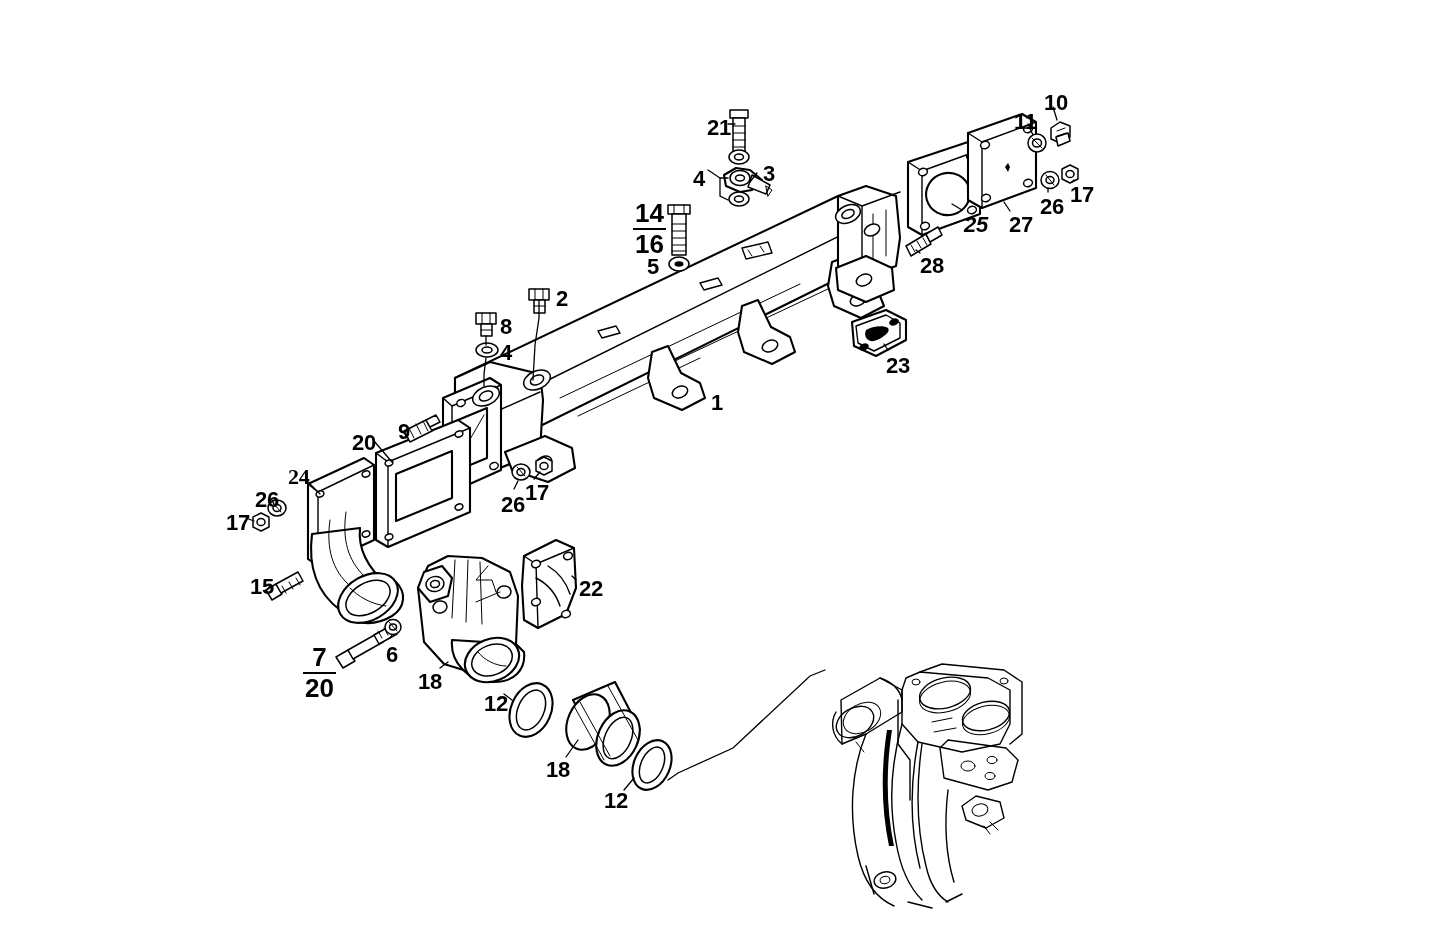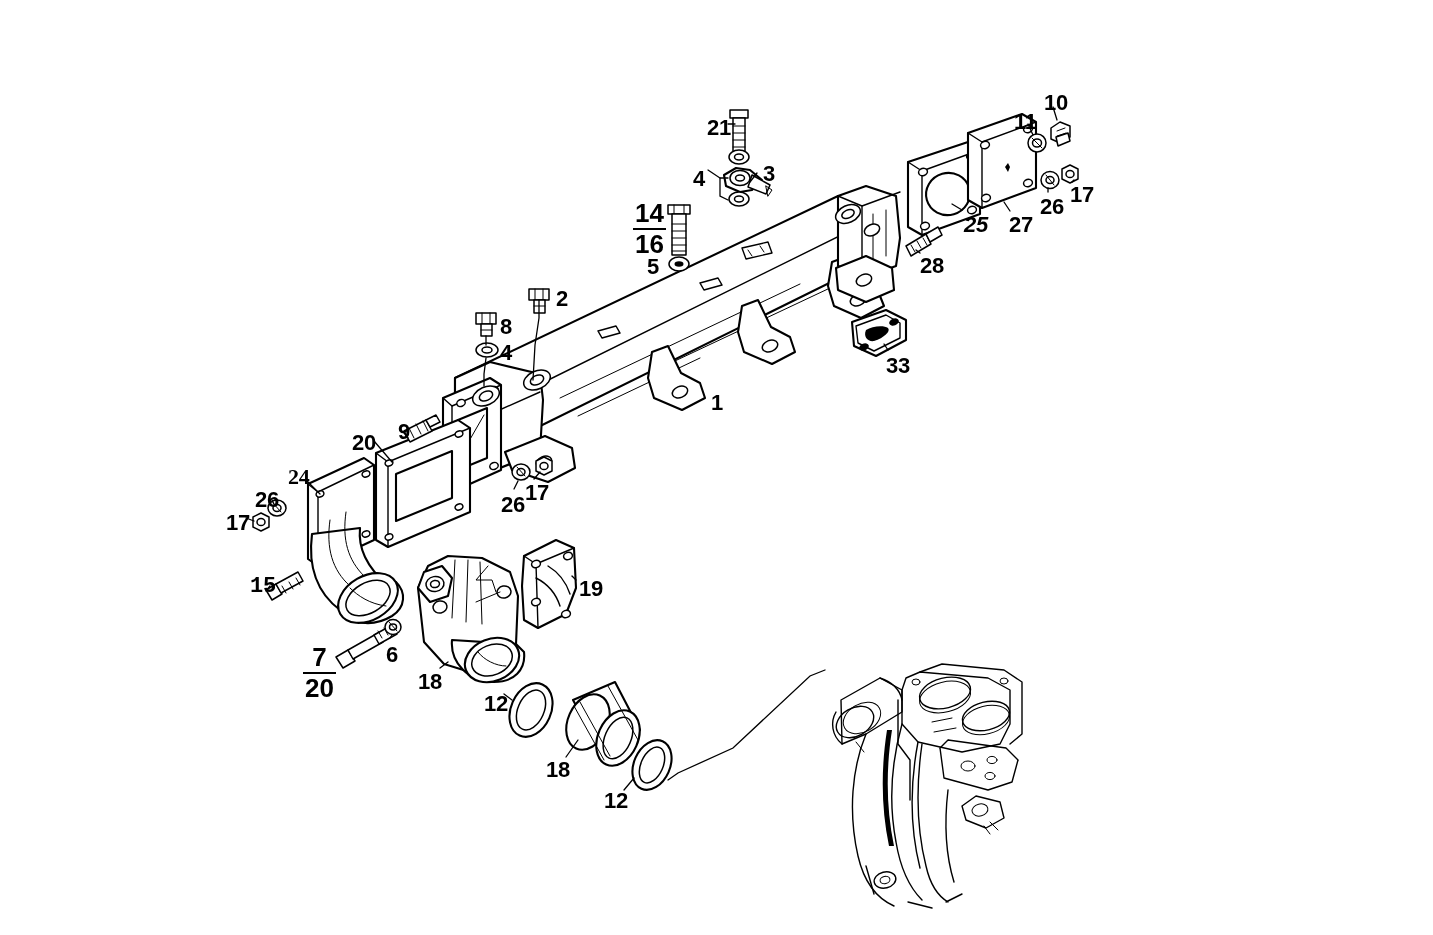--- a/index.html
+++ b/index.html
@@ -505,35 +505,35 @@
   <div class="callout" style="left:500px; top:316px;">8</div>
   <div class="callout" style="left:500px; top:342px;">4</div>
   <div class="callout" style="left:711px; top:392px;">1</div>
   <div class="callout" style="left:398px; top:421px;">9</div>
   <div class="callout" style="left:352px; top:432px;">20</div>
   <div class="callout" style="left:288px; top:466px;font-family:Liberation Serif, serif;">24</div>
   <div class="callout" style="left:255px; top:489px;">26</div>
   <div class="callout" style="left:226px; top:512px;">17</div>
   <div class="callout" style="left:501px; top:494px;">26</div>
   <div class="callout" style="left:525px; top:482px;">17</div>
-  <div class="callout" style="left:250px; top:576px;font-family:Liberation Mono, monospace;">15</div>
+  <div class="callout" style="left:250px; top:576px;">15</div>
 
   <div class="callout-frac" style="left:303px; top:644px;">
     <span class="num">7</span>
     <span class="den">20</span>
   </div>
 
   <div class="callout" style="left:386px; top:644px;">6</div>
   <div class="callout" style="left:418px; top:671px;">18</div>
-  <div class="callout" style="left:579px; top:578px;">19</div>
+  <div class="callout" style="left:579px; top:578px;">22</div>
   <div class="callout" style="left:484px; top:693px;">12</div>
   <div class="callout" style="left:546px; top:759px;">18</div>
   <div class="callout" style="left:604px; top:790px;">12</div>
   <div class="callout" style="left:920px; top:255px;text-align:right;">28</div>
-  <div class="callout" style="left:886px; top:355px;">33</div>
+  <div class="callout" style="left:886px; top:355px;">23</div>
   <div class="callout" style="left:964px; top:214px;font-style:italic;">25</div>
   <div class="callout" style="left:1009px; top:214px;">27</div>
   <div class="callout" style="left:1014px; top:111px;">11</div>
   <div class="callout" style="left:1044px; top:92px;">10</div>
   <div class="callout" style="left:1040px; top:196px;">26</div>
   <div class="callout" style="left:1070px; top:184px;">17</div>
 
 </div>
 
 </body></html>

